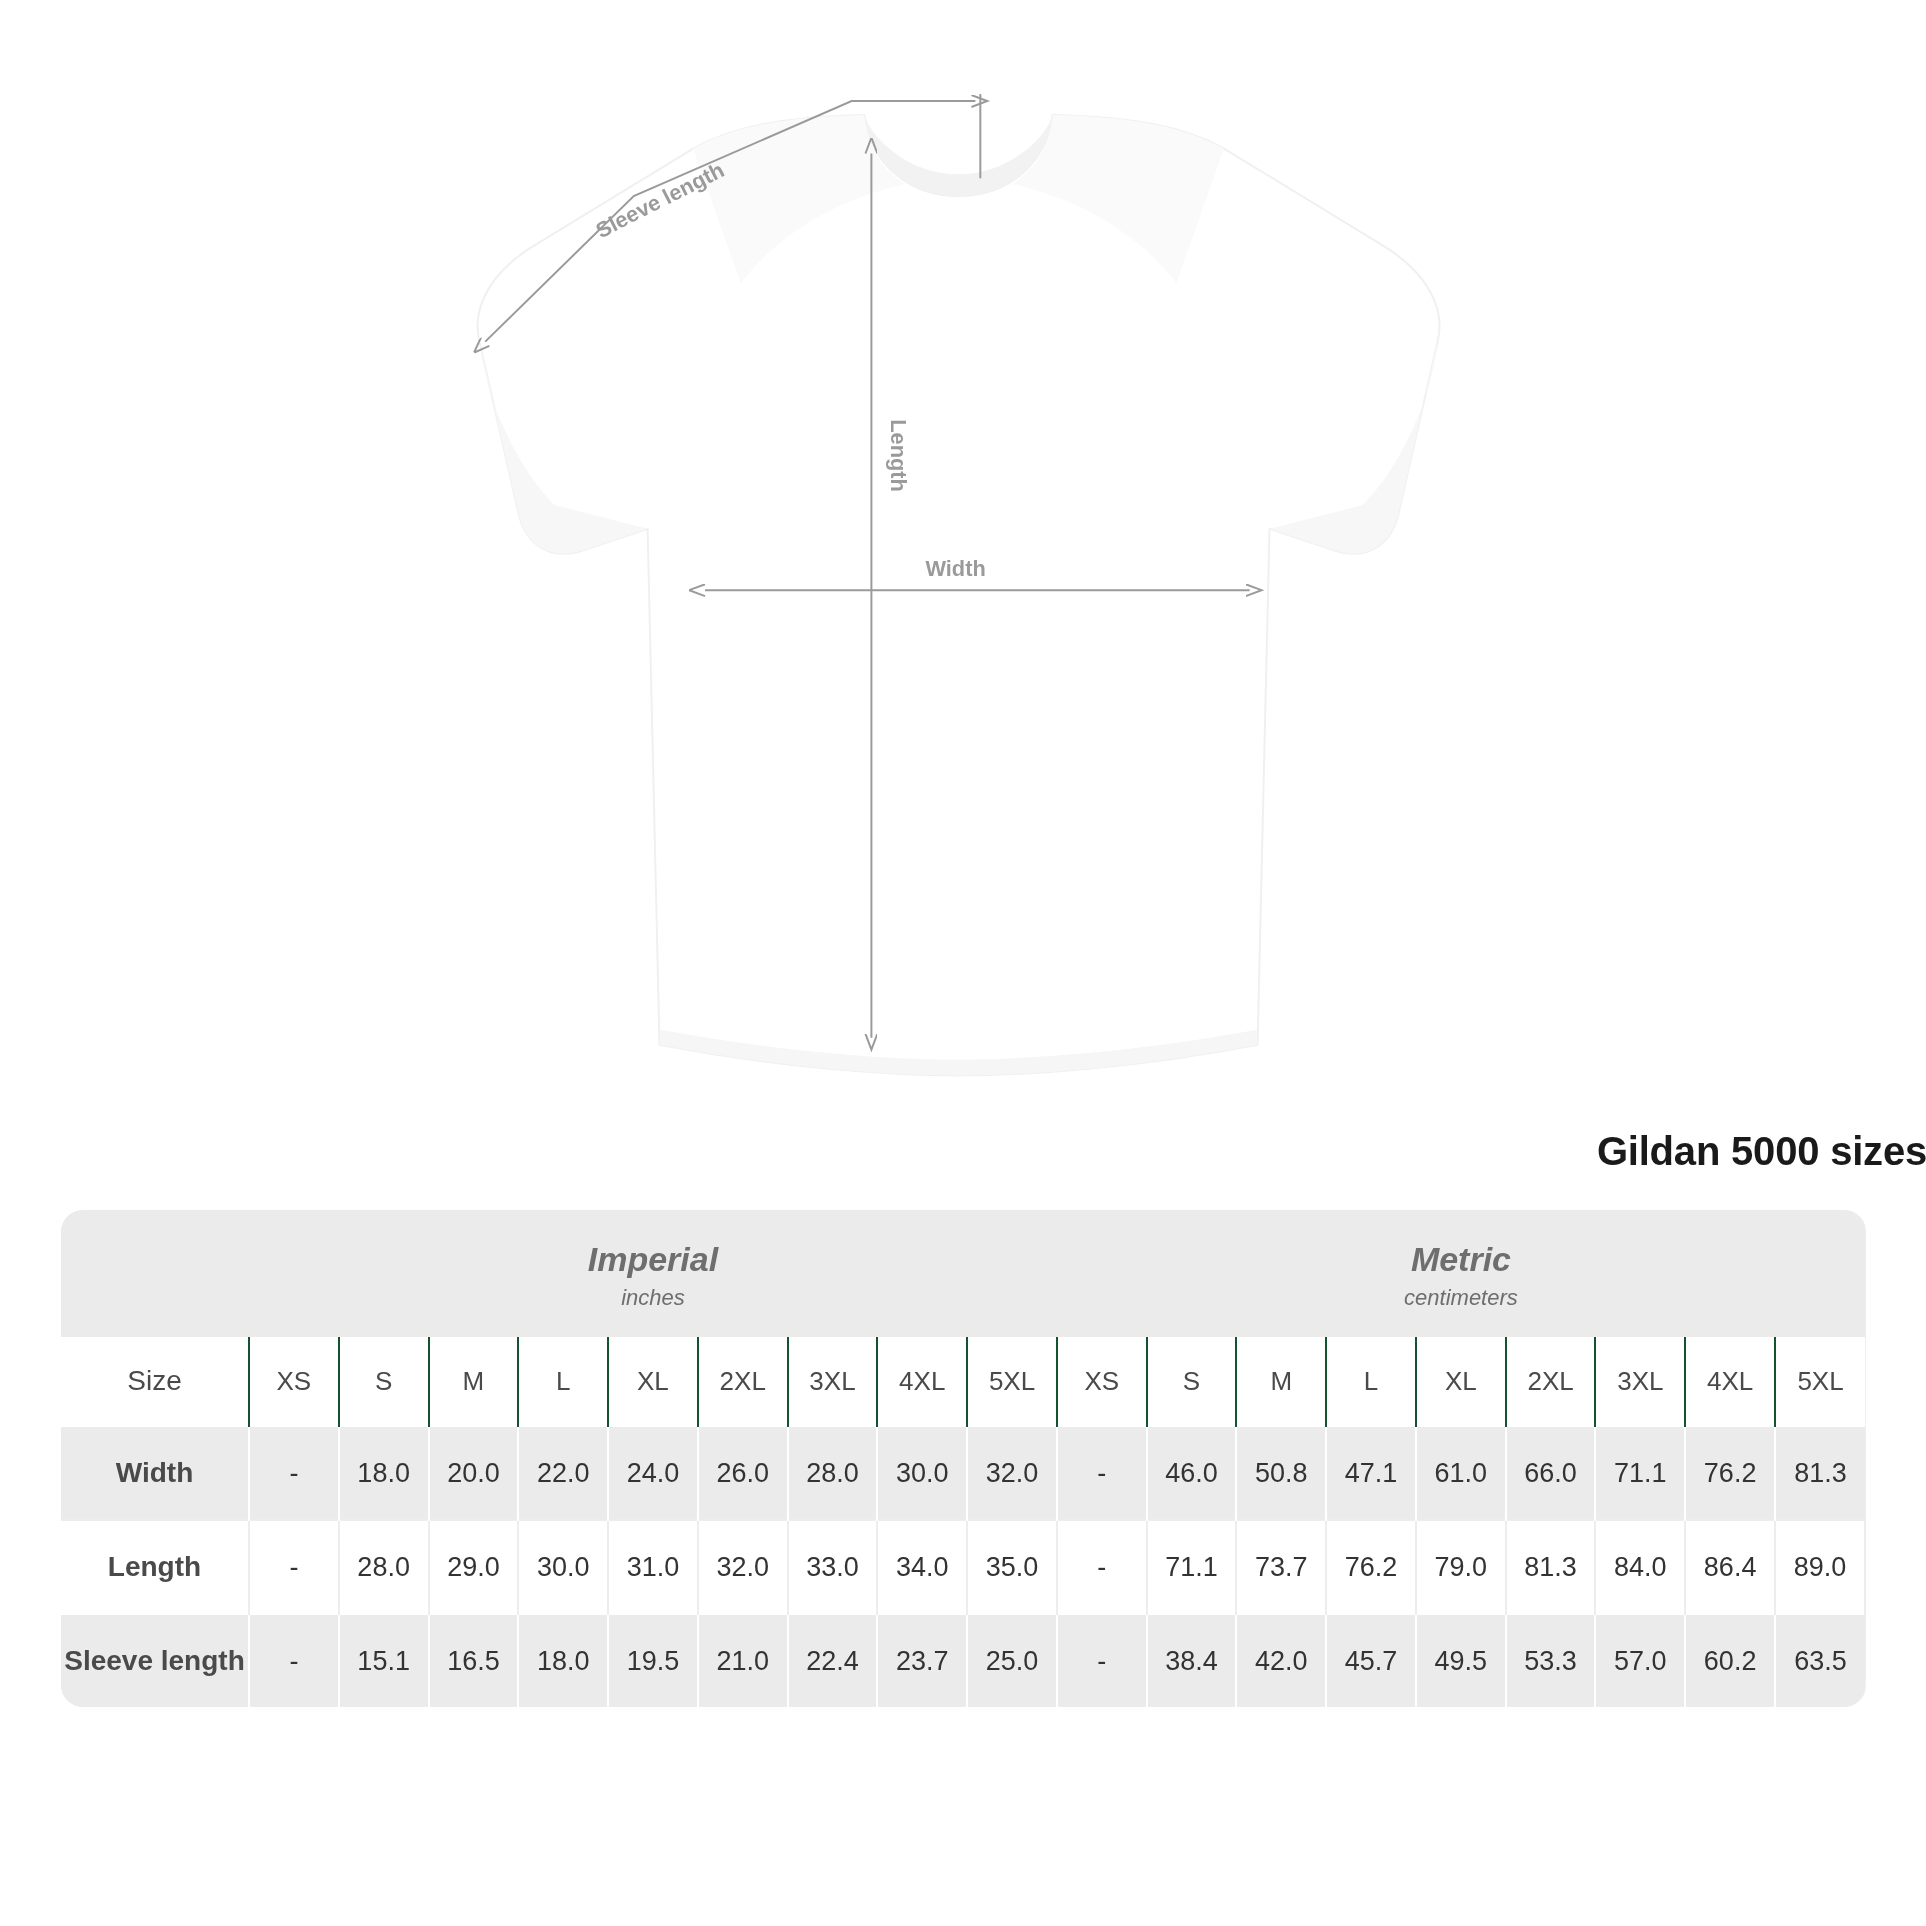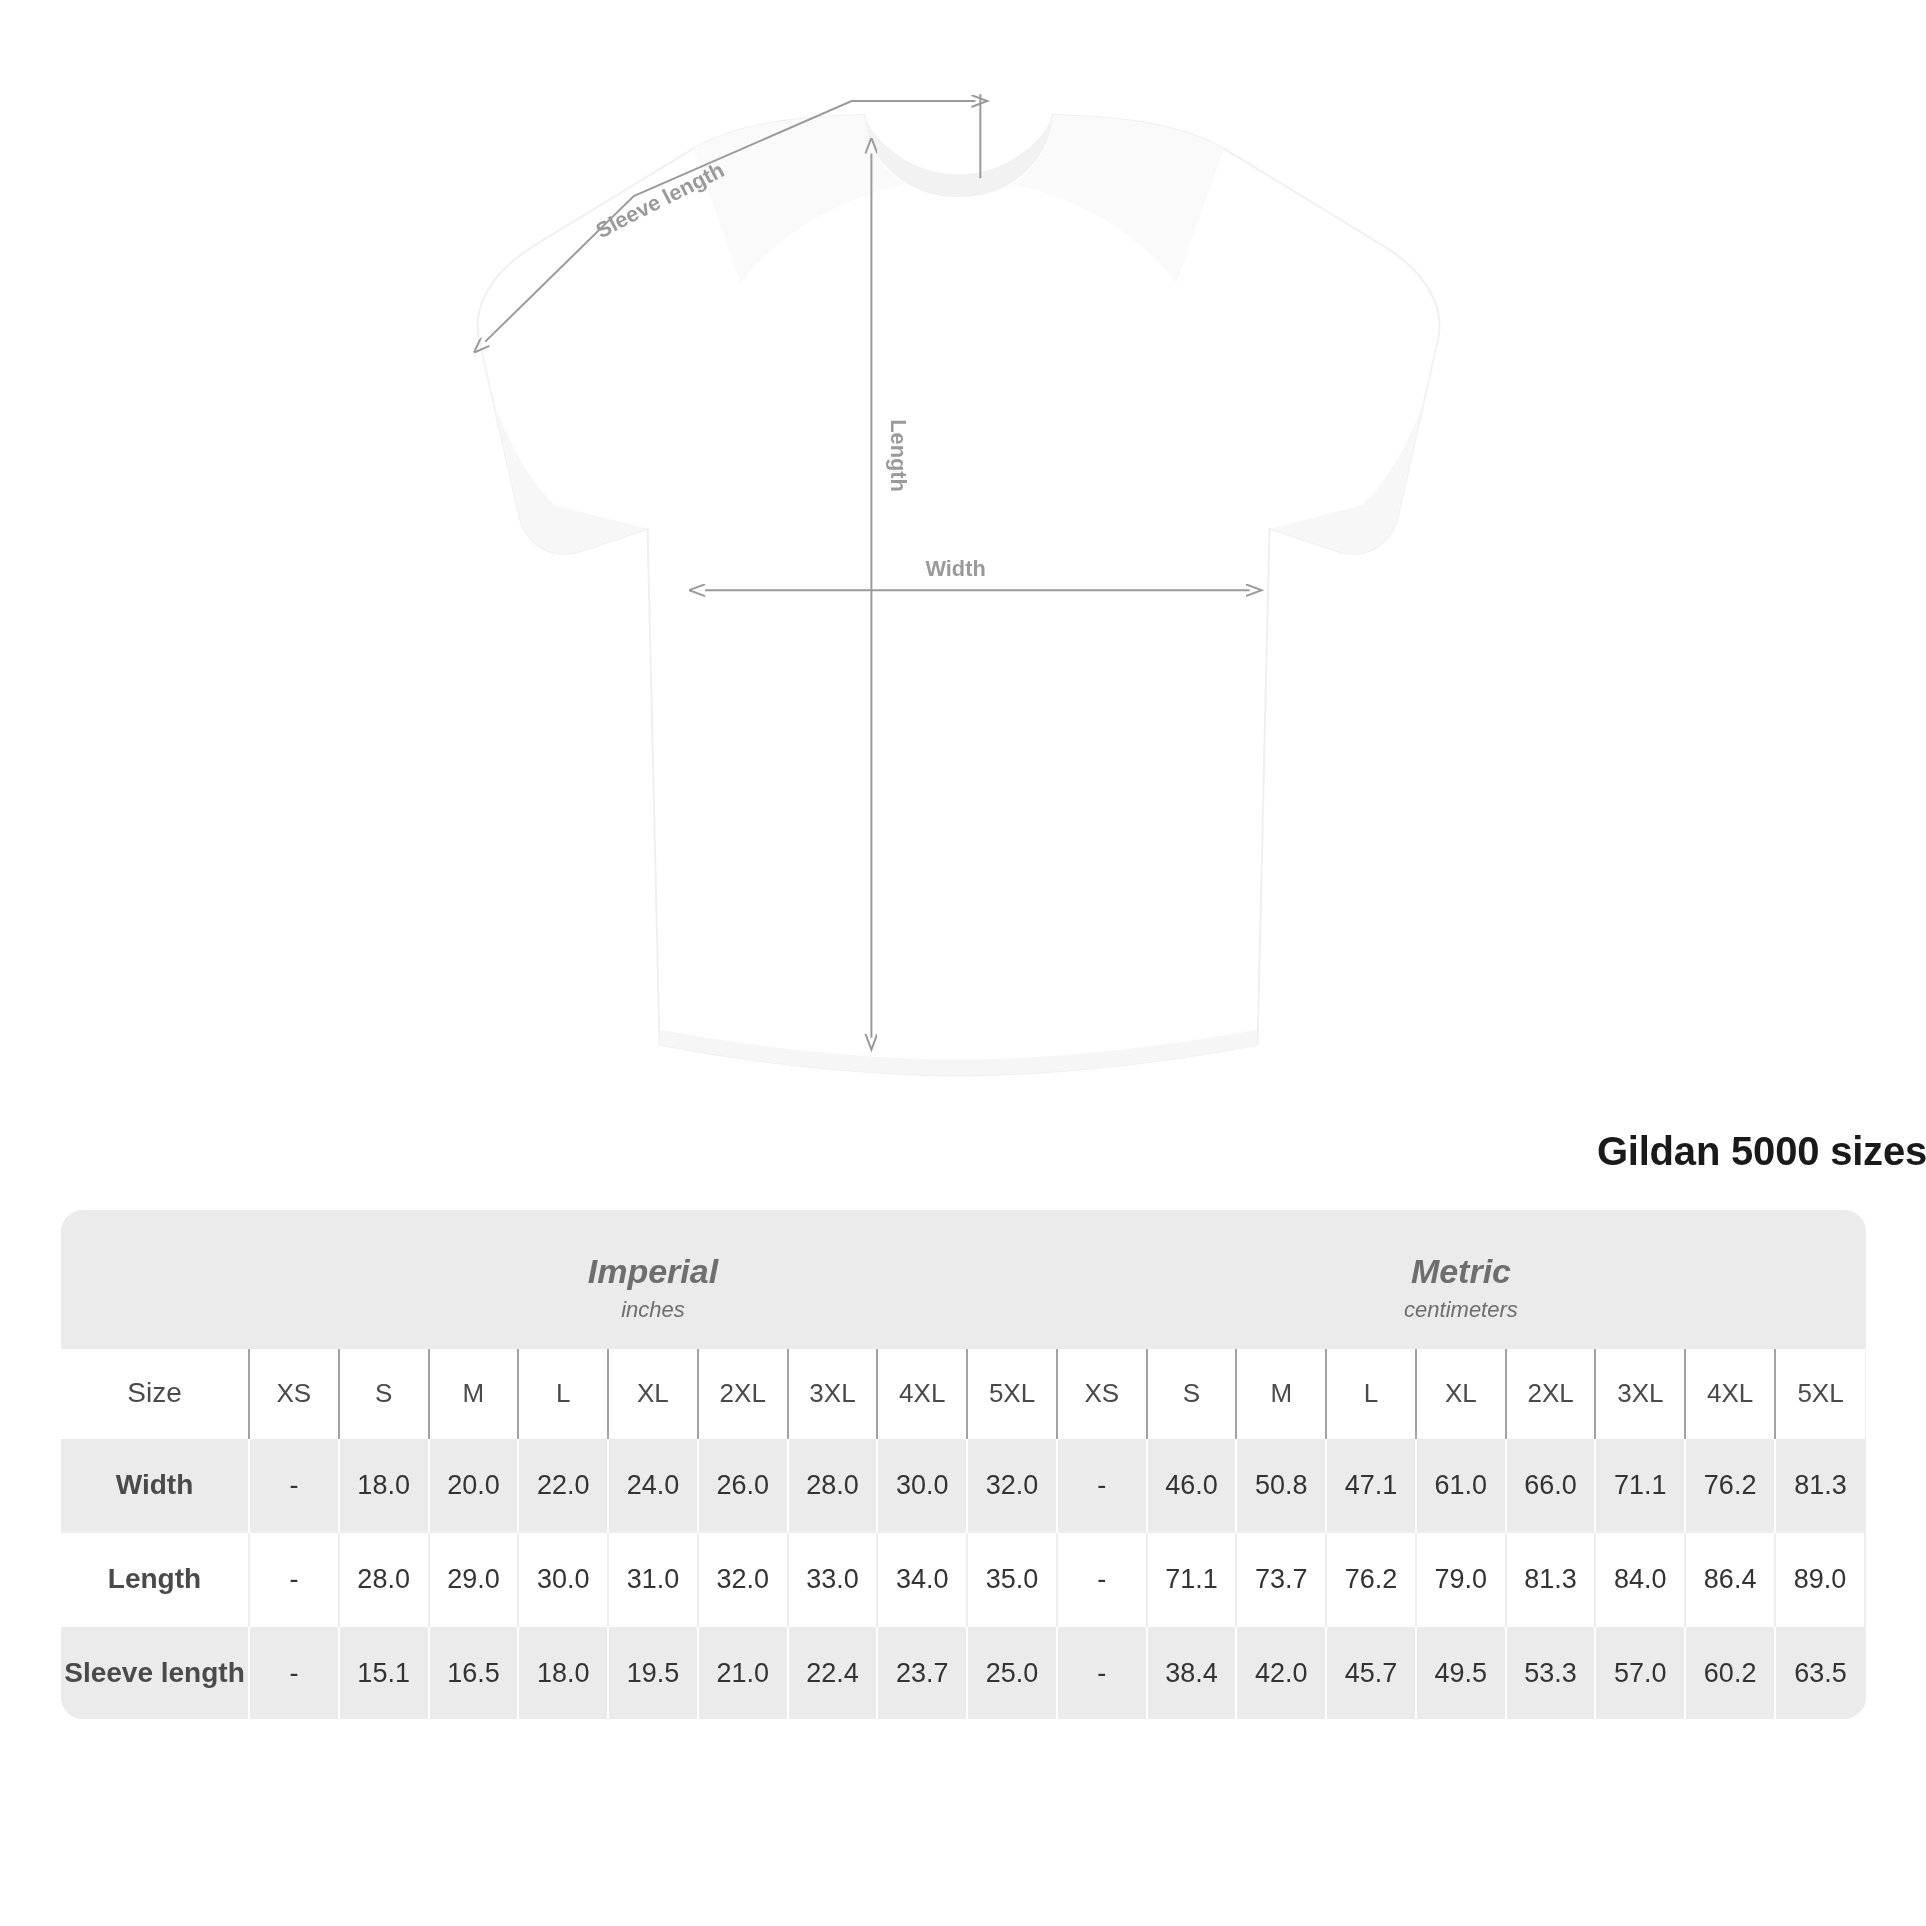--- a/index.html
+++ b/index.html
@@ -68,21 +68,21 @@
   table.size-table td,
   table.size-table th {
     text-align: center;
     vertical-align: middle;
     font-weight: normal;
   }
 
   
   .unit-row td {
     background: #ebebeb;
-    padding: 42px 0 26px 0;
+    padding: 30px 0 26px 0;
   }
   .unit-name {
     font-size: 34px;
     font-weight: bold;
     font-style: italic;
     color: #6e6e6e;
     line-height: 1.15;
   }
   .unit-sub {
     font-size: 22px;
@@ -91,21 +91,21 @@
     margin-top: 6px;
   }
 
   
   .size-row td {
     background: #ffffff;
     padding: 28px 0;
     font-size: 26px;
     font-weight: bold;
     color: #4a4a4a;
-    border-right: 2px solid #a3a3a3;
+    border-right: 2px solid #14532d;
   }
   .size-row td:last-child { border-right: none; }
   .size-row td.row-label {
     font-size: 28px;
     background: #ffffff;
   }
 
   
   .data-row td {
     padding: 30px 0;

